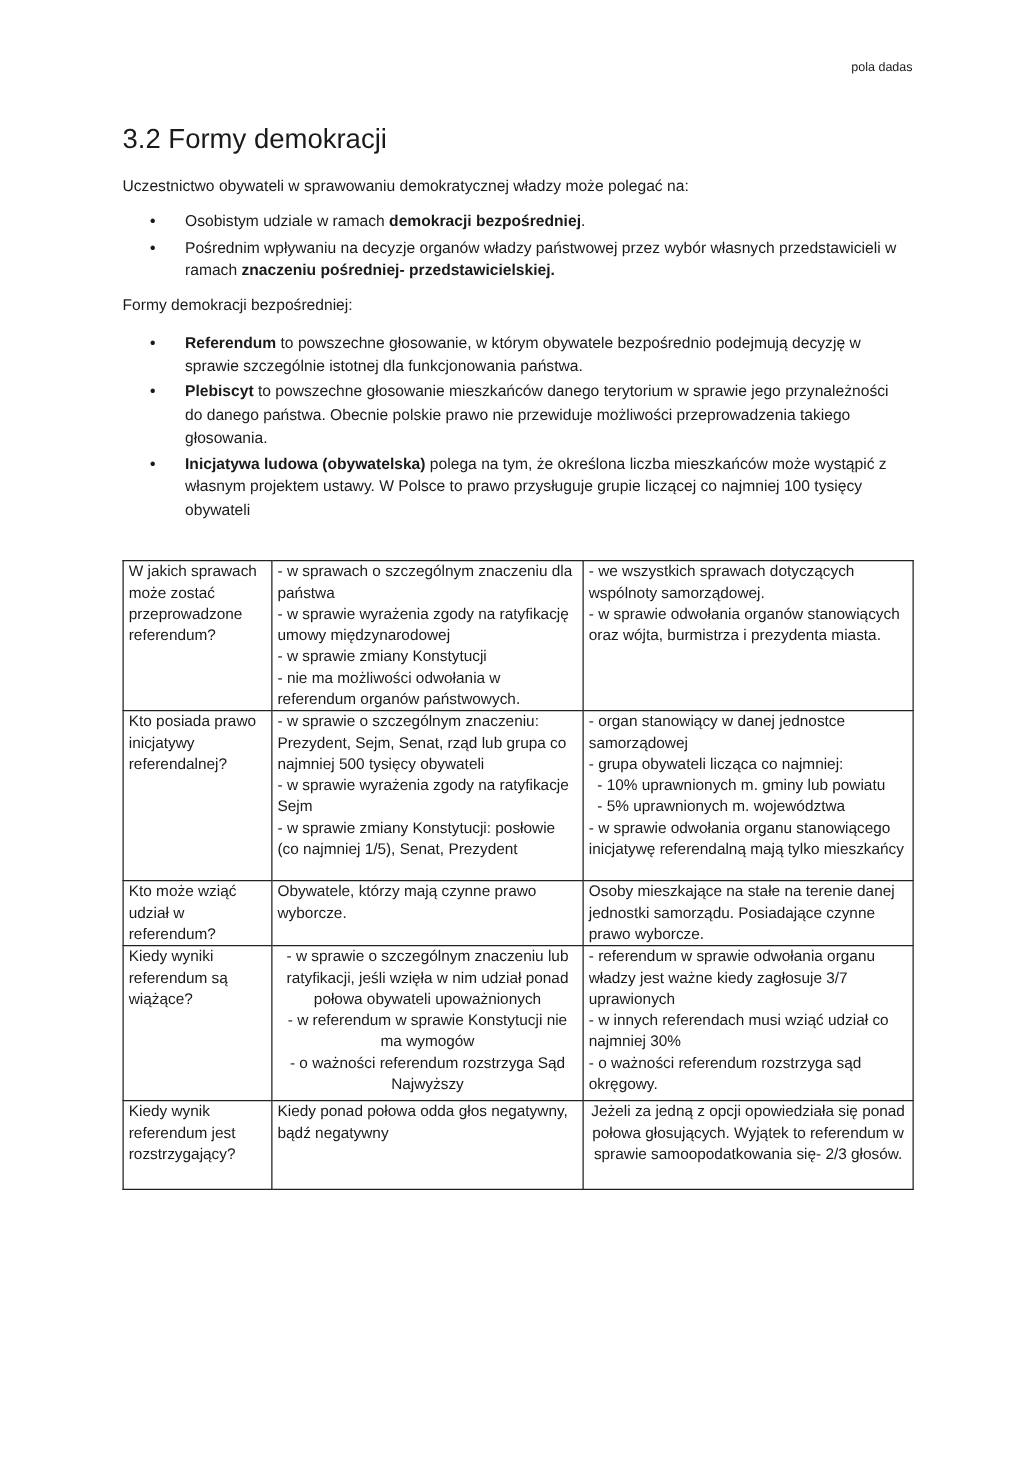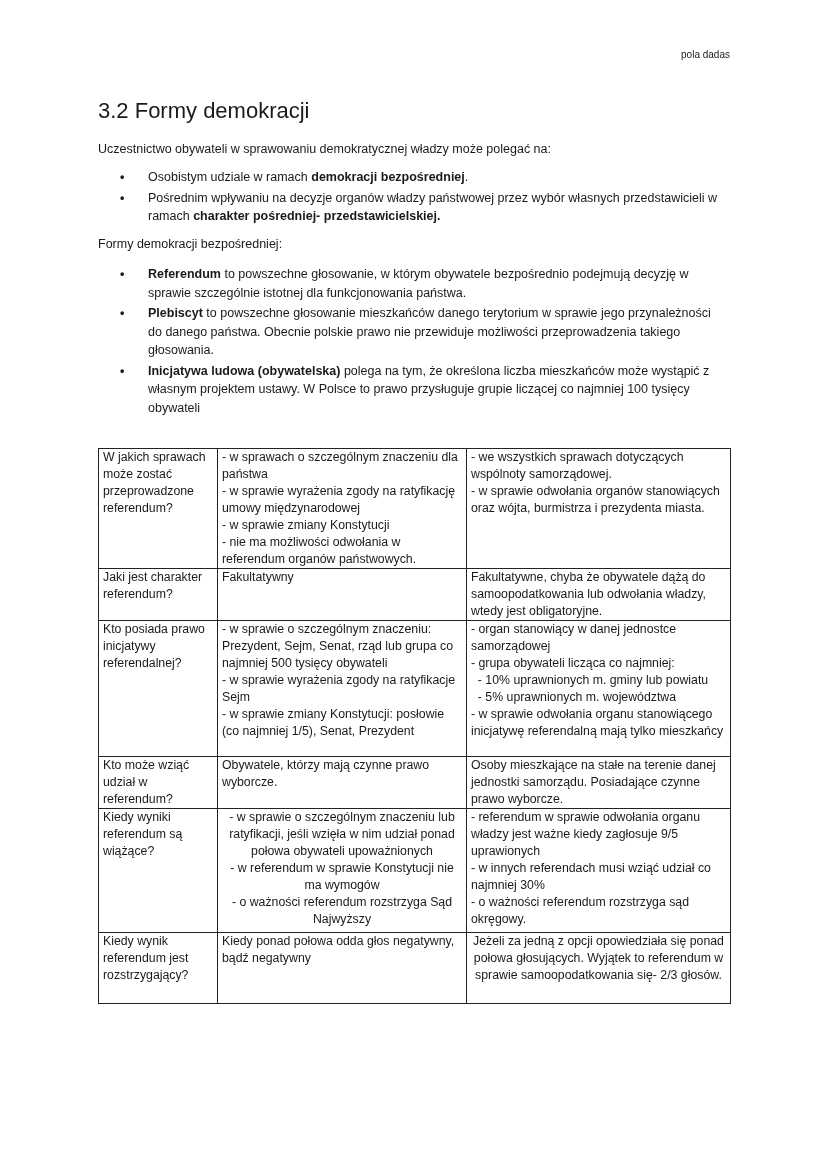--- a/index.html
+++ b/index.html
@@ -29,21 +29,21 @@
 
 <p class="para" style="top:142px;">Uczestnictwo obywateli w sprawowaniu demokratycznej władzy może polegać na:</p>
 
 <ul class="blist" style="top:168px;">
   <li>
     <span class="bullet">•</span>
     <span>Osobistym udziale w ramach </span><b>demokracji bezpośredniej</b><span>.</span>
   </li>
   <li>
     <span class="bullet">•</span>
-    <span>Pośrednim wpływaniu na decyzje organów władzy państwowej przez wybór własnych przedstawicieli w ramach </span><b>charakter pośredniej- przedstawicielskiej.</b><span></span>
+    <span>Pośrednim wpływaniu na decyzje organów władzy państwowej przez wybór własnych przedstawicieli w ramach </span><b>znaczeniu pośredniej- przedstawicielskiej.</b><span></span>
   </li>
 </ul>
 
 <p class="para" style="top:237px;">Formy demokracji bezpośredniej:</p>
 
 <ul class="blist" style="top:265px;">
   <li>
     <span class="bullet">•</span>
     <b>Referendum</b><span> to powszechne głosowanie, w którym obywatele bezpośrednio podejmują decyzję w sprawie szczególnie istotnej dla funkcjonowania państwa.</span>
   </li>
@@ -66,25 +66,20 @@
   <tbody>
   <tr style="height:119px;">
     <td class="line" style="display:table-cell;">W jakich sprawach może zostać przeprowadzone referendum?</td>
     <td style="white-space:pre-wrap;">- w sprawach o szczególnym znaczeniu dla państwa
 - w sprawie wyrażenia zgody na ratyfikację umowy międzynarodowej
 - w sprawie zmiany Konstytucji
 - nie ma możliwości odwołania w referendum organów państwowych.</td>
     <td style="white-space:pre-wrap;margin-top:16px;">- we wszystkich sprawach dotyczących wspólnoty samorządowej.
 - w sprawie odwołania organów stanowiących oraz wójta, burmistrza i prezydenta miasta.</td>
   </tr>
-  <tr style="height:52px;">
-    <td>Jaki jest charakter referendum?</td>
-    <td style="white-space:pre-wrap;">Fakultatywny</td>
-    <td style="white-space:pre-wrap;">Fakultatywne, chyba że obywatele dążą do samoopodatkowania lub odwołania władzy, wtedy jest obligatoryjne.</td>
-  </tr>
   <tr style="height:136px;">
     <td>Kto posiada prawo inicjatywy referendalnej?</td>
     <td style="white-space:pre-wrap;">- w sprawie o szczególnym znaczeniu: Prezydent, Sejm, Senat, rząd lub grupa co najmniej 500 tysięcy obywateli
 - w sprawie wyrażenia zgody na ratyfikacje Sejm
 - w sprawie zmiany Konstytucji: posłowie (co najmniej 1/5), Senat, Prezydent</td>
     <td style="white-space:pre-wrap;">- organ stanowiący w danej jednostce samorządowej
 - grupa obywateli licząca co najmniej:
   - 10% uprawnionych m. gminy lub powiatu
   - 5% uprawnionych m. województwa
 - w sprawie odwołania organu stanowiącego inicjatywę referendalną mają tylko mieszkańcy</td>
@@ -92,21 +87,21 @@
   <tr style="height:52px;">
     <td>Kto może wziąć udział w referendum?</td>
     <td style="white-space:pre-wrap;margin-top:12px;">Obywatele, którzy mają czynne prawo wyborcze.</td>
     <td style="white-space:pre-wrap;margin-left:40px;">Osoby mieszkające na stałe na terenie danej jednostki samorządu. Posiadające czynne prawo wyborcze.</td>
   </tr>
   <tr style="height:124px;padding-left:44px;">
     <td>Kiedy wyniki referendum są wiążące?</td>
     <td style="white-space:pre-wrap;text-align:center;">- w sprawie o szczególnym znaczeniu lub ratyfikacji, jeśli wzięła w nim udział ponad połowa obywateli upoważnionych
 - w referendum w sprawie Konstytucji nie ma wymogów
 - o ważności referendum rozstrzyga Sąd Najwyższy</td>
-    <td style="white-space:pre-wrap;">- referendum w sprawie odwołania organu władzy jest ważne kiedy zagłosuje 9/5 uprawionych
+    <td style="white-space:pre-wrap;">- referendum w sprawie odwołania organu władzy jest ważne kiedy zagłosuje 3/7 uprawionych
 - w innych referendach musi wziąć udział co najmniej 30%
 - o ważności referendum rozstrzyga sąd okręgowy.</td>
   </tr>
   <tr style="height:71px;">
     <td>Kiedy wynik referendum jest rozstrzygający?</td>
     <td style="white-space:pre-wrap;">Kiedy ponad połowa odda głos negatywny, bądź negatywny</td>
     <td style="white-space:pre-wrap;text-align:center;">Jeżeli za jedną z opcji opowiedziała się ponad połowa głosujących. Wyjątek to referendum w sprawie samoopodatkowania się- 2/3 głosów.</td>
   </tr>
 </tbody>
   </table>

